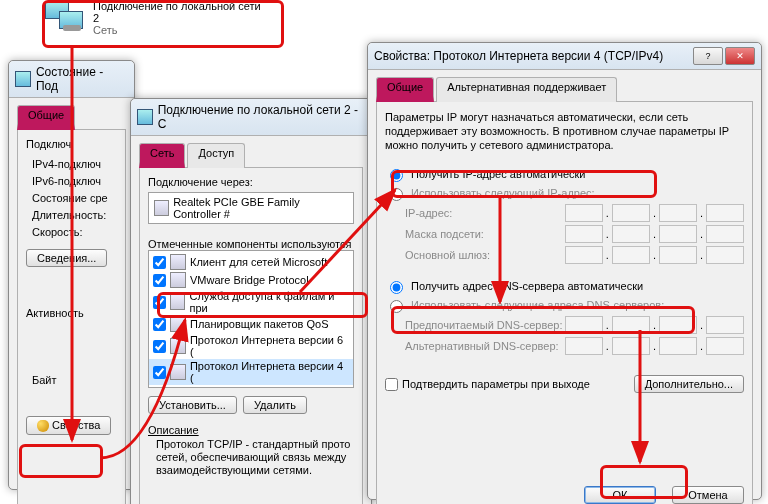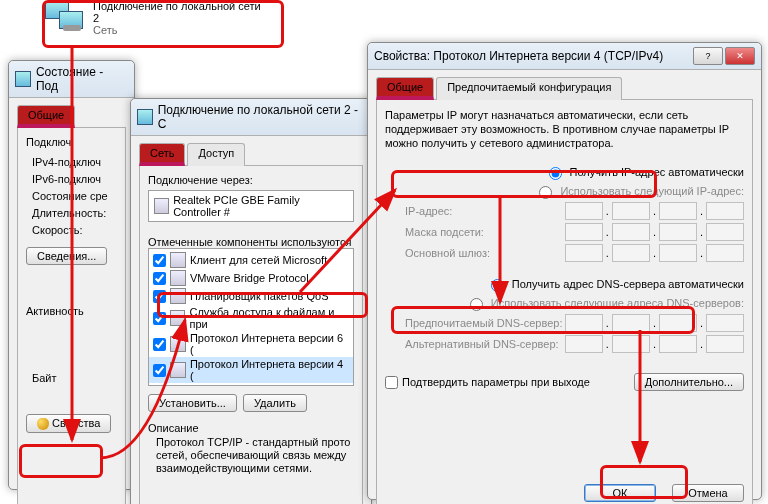--- a/index.html
+++ b/index.html
@@ -29,32 +29,32 @@
     align-items: center;
     border-bottom: 1px solid #b0b0b0;
   }
   .tb-icon { width:14px; height:14px; margin-right:5px; display:inline-block; }
   .winbtns { margin-left:auto; display:flex; gap:2px;}
   .winbtn { width:28px; height:16px; border:1px solid #888; border-radius:2px; font-size:9px; display:flex; align-items:center; justify-content:center; background:linear-gradient(#f8f8f8,#d8d8d8);}
   .winbtn.close { background:linear-gradient(#e88,#c33); color:#fff;}
   .body { padding: 6px 8px; }
   .tabrow { border-bottom:1px solid #b0b0b0; display:flex; gap:0;}
   .tab { padding:3px 10px; border:1px solid #b0b0b0; border-bottom:none; background:#e8e8e8; border-radius:3px 3px 0 0; margin-right:2px; position:relative; top:1px;}
-  .tab.active { background:#b91c1c; border-bottom:4px solid #be185d;}
+  .tab.active { background:#be185d; border-bottom:6px solid #be185d;}
   .tabcontent { border:1px solid #b0b0b0; border-top:none; padding:8px; background:#f0f0f0;}
   .sunken { border:1px solid #a0a0a0; background:#fff; padding:3px 5px; display:flex; align-items:center;}
   .listbox { border:1px solid #a0a0a0; background:#fff; padding:2px 0; height:132px; overflow:hidden;}
   .listrow { display:flex; align-items:center; padding:1px 4px; gap:4px;}
   .listrow.sel { background:#cde6ff;}
   input[type=checkbox]{margin:0;}
   .btn { background:linear-gradient(#fdfdfd,#e0e0e0); border:1px solid #8a8a8a; border-radius:3px; padding:2px 10px; font-size:11px;}
   .btn:disabled{color:#888;}
   .btn.def{ border:1px solid #3a78c8; box-shadow:0 0 0 1px #8cb8e8 inset;}
   .lbl-dis{color:#8a8a8a;}
-  .radio-row{display:flex;align-items:center;gap:5px;margin:3px 0;justify-content:flex-end;}
+  .radio-row{display:flex;align-items:center;gap:5px;margin:3px 0;}
   .ip-dots{ display:flex; gap:3px; align-items:center;}
   .ip-seg{ width:36px; height:16px; border:1px solid #c0c0c0; background:#f4f4f4;}
   .field-row{display:flex;align-items:center;justify-content:space-between;margin:3px 0 3px 20px;}
   
   .net-item{position:absolute;left:45px;top:0;display:flex;align-items:center;gap:8px;}
   .net-glyph{width:40px;height:34px;position:relative;}
   .monitor{width:22px;height:16px;background:linear-gradient(#aee,#6bd);border:1px solid #357;position:absolute;}
   .m1{left:0;top:0;} .m2{left:14px;top:10px;}
   .cable{position:absolute;left:18px;top:24px;width:18px;height:6px;background:#999;border-radius:2px;}
   
@@ -129,66 +129,66 @@
             <span>Клиент для сетей Microsoft</span>
           </div>
         <div class="listrow">
             <input type="checkbox" checked="" style="">
             <span class="mini-icon"></span>
             <span>VMware Bridge Protocol</span>
           </div>
         <div class="listrow">
             <input type="checkbox" checked="" style="">
             <span class="mini-icon"></span>
+            <span>Служба доступа к файлам и при</span>
+          </div>
+        <div class="listrow">
+            <input type="checkbox" checked="" style="">
+            <span class="mini-icon"></span>
             <span>Планировщик пакетов QoS</span>
-          </div>
-        <div class="listrow">
-            <input type="checkbox" checked="" style="">
-            <span class="mini-icon"></span>
-            <span>Служба доступа к файлам и при</span>
           </div>
         <div class="listrow">
             <input type="checkbox" checked="" style="">
             <span class="mini-icon"></span>
             <span>Протокол Интернета версии 6 (</span>
           </div>
         <div class="listrow sel">
             <input type="checkbox" checked="" style="">
             <span class="mini-icon"></span>
             <span>Протокол Интернета версии 4 (</span>
           </div>
         <div class="listrow">
             <span class="lbl-dis">Драйвер в/в тополога канально</span>
           </div>
 
       </div>
       <div style="display:flex;gap:6px;margin-top:8px;">
         <button class="btn">Установить...</button>
         <button class="btn">Удалить</button>
       </div>
-      <div style="margin-top:10px;">Описание</div>
+      <div style="margin-top:10px;text-decoration:underline;">Описание</div>
       <div style="margin:2px 0 0 8px;white-space:pre-line;line-height:13px;">Протокол TCP/IP - стандартный прото
 сетей, обеспечивающий связь между
 взаимодействующими сетями.</div>
     </div>
   </div>
 </div>
 
 <div class="window" style="left:367px;top:42px;width:393px;height:456px;">
   <div class="titlebar">
     <span>Свойства: Протокол Интернета версии 4 (TCP/IPv4)</span>
     <div class="winbtns">
       <div class="winbtn">?</div>
       <div class="winbtn close">✕</div>
     </div>
   </div>
   <div class="body">
     <div class="tabrow">
       <div class="tab active">Общие</div>
-      <div class="tab">Предпочитаемый конфигурация</div>
+      <div class="tab">Альтернативная поддерживает</div>
     </div>
     <div class="tabcontent" style="height:394px;position:relative;">
       <div style="line-height:14px;">Параметры IP могут назначаться автоматически, если сеть поддерживает эту возможность. В противном случае параметры IP можно получить у сетевого администратора.</div>
 
       <div class="radio-row" style="margin-top:14px;">
         <input type="radio" checked="" style="">
         <span>Получить IP-адрес автоматически</span>
       </div>
       <div class="radio-row">
         <input type="radio" style="">

